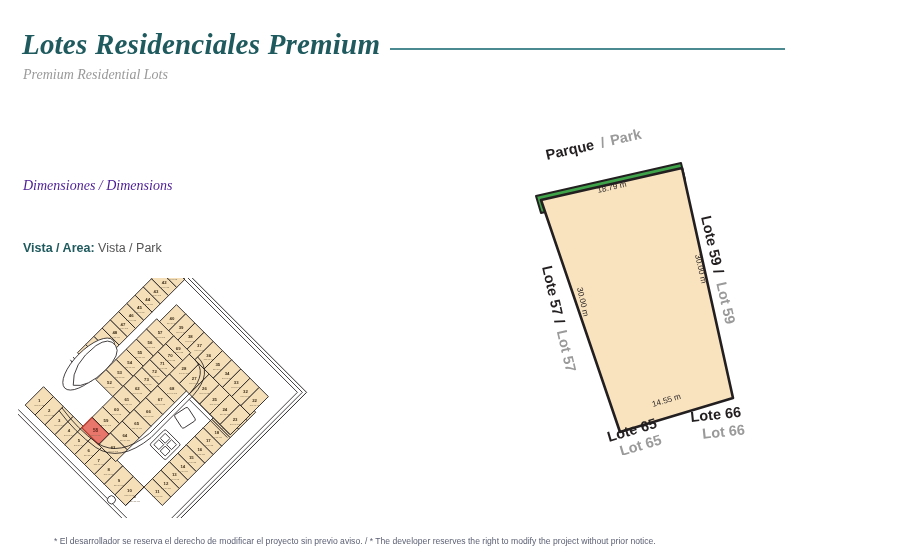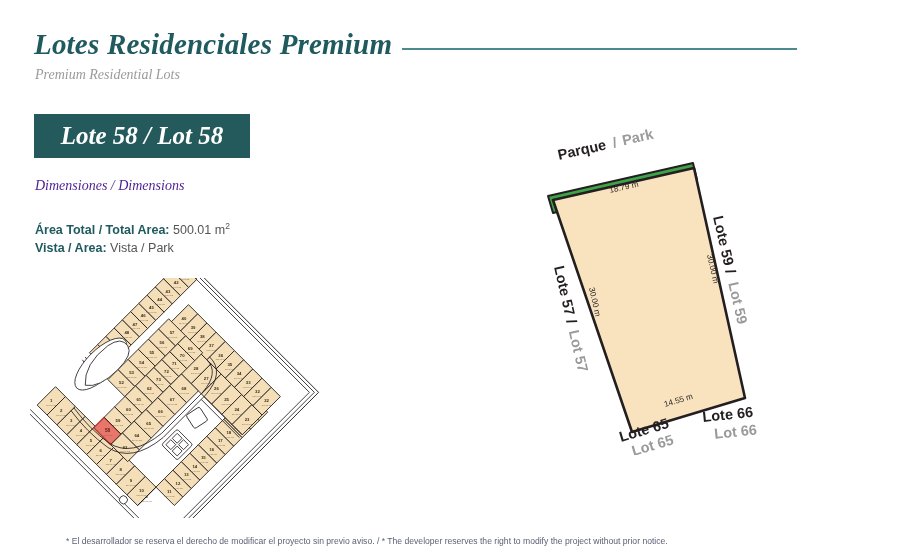--- a/index.html
+++ b/index.html
@@ -1,21 +1,21 @@
 <!DOCTYPE html>
 <html><head>
 <meta charset="utf-8">
 <style>
   html,body{margin:0;padding:0;}
   body{
     width:908px;height:559px;background:#ffffff;
     font-family:"Liberation Sans",sans-serif;
     position:relative;overflow:hidden;
   }
-  .page{position:absolute;left:12px;top:0;width:807px;height:559px;}
+  .page{position:absolute;left:0;top:0;width:807px;height:559px;}
 
   
   .hdr-title{
     position:absolute;left:22px;top:28px;
     font-family:"Liberation Serif",serif;
     font-style:italic;font-weight:bold;
     font-size:29px;color:#1e5a5e;letter-spacing:.2px;
     white-space:nowrap;
   }
   .hdr-sub{
@@ -80,30 +80,23 @@
 </head>
 <body>
 
 <div class="page">
 
   <div class="hdr-title">Lotes Residenciales Premium</div>
   <div class="hdr-sub">Premium Residential Lots</div>
   <div class="hdr-rule"></div>
 
 
-  <div class="lot-bar">
-    <span>Lote 58 / Lot 58</span>
-  </div>
 
   <div class="dims-h">Dimensiones / Dimensions</div>
 
-  <div class="spec a">
-    <b>Área Total / Total Area:</b>
-    <span>500.01 m</span><span class="sup">2</span>
-  </div>
 
   <div class="spec b">
     <b>Vista / Area:</b>
     <span>Vista / Park</span>
   </div>
 
   <div class="svgwrap" id="siteplan-wrap">
     <svg id="siteplan" width="300" height="240" viewBox="0 0 300 240">
         <g transform="rotate(-45 150 120) translate(0 0)">
           <g>

